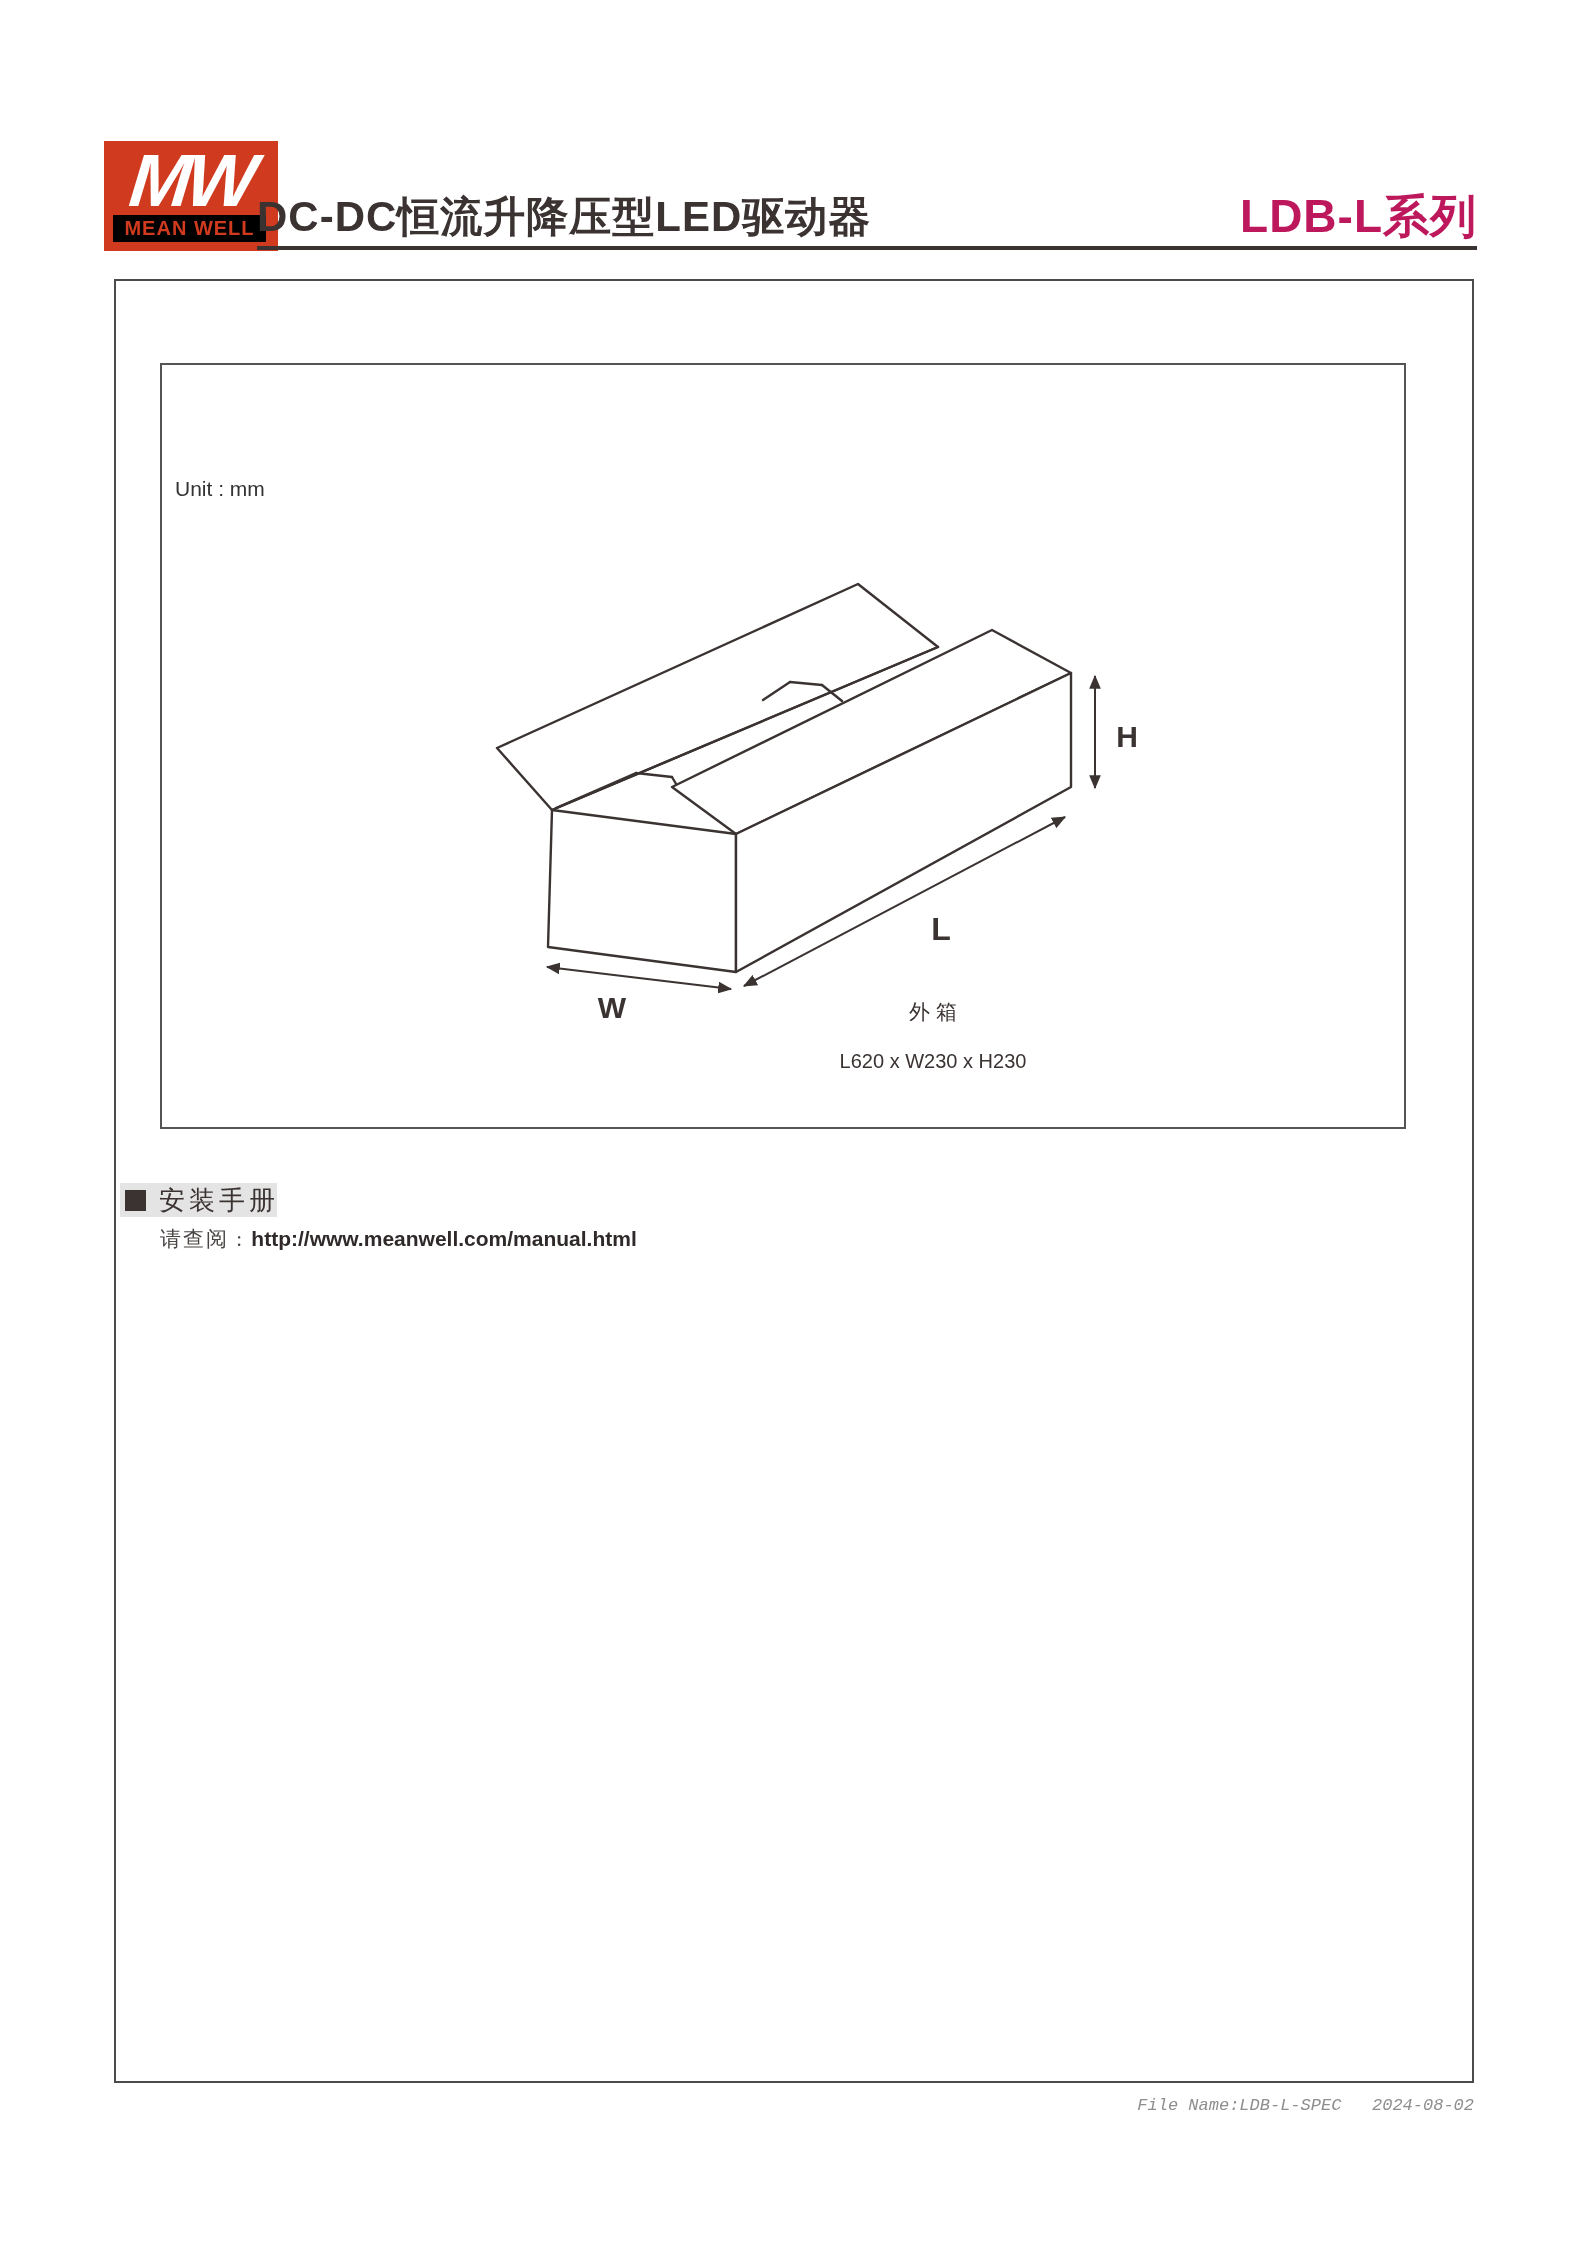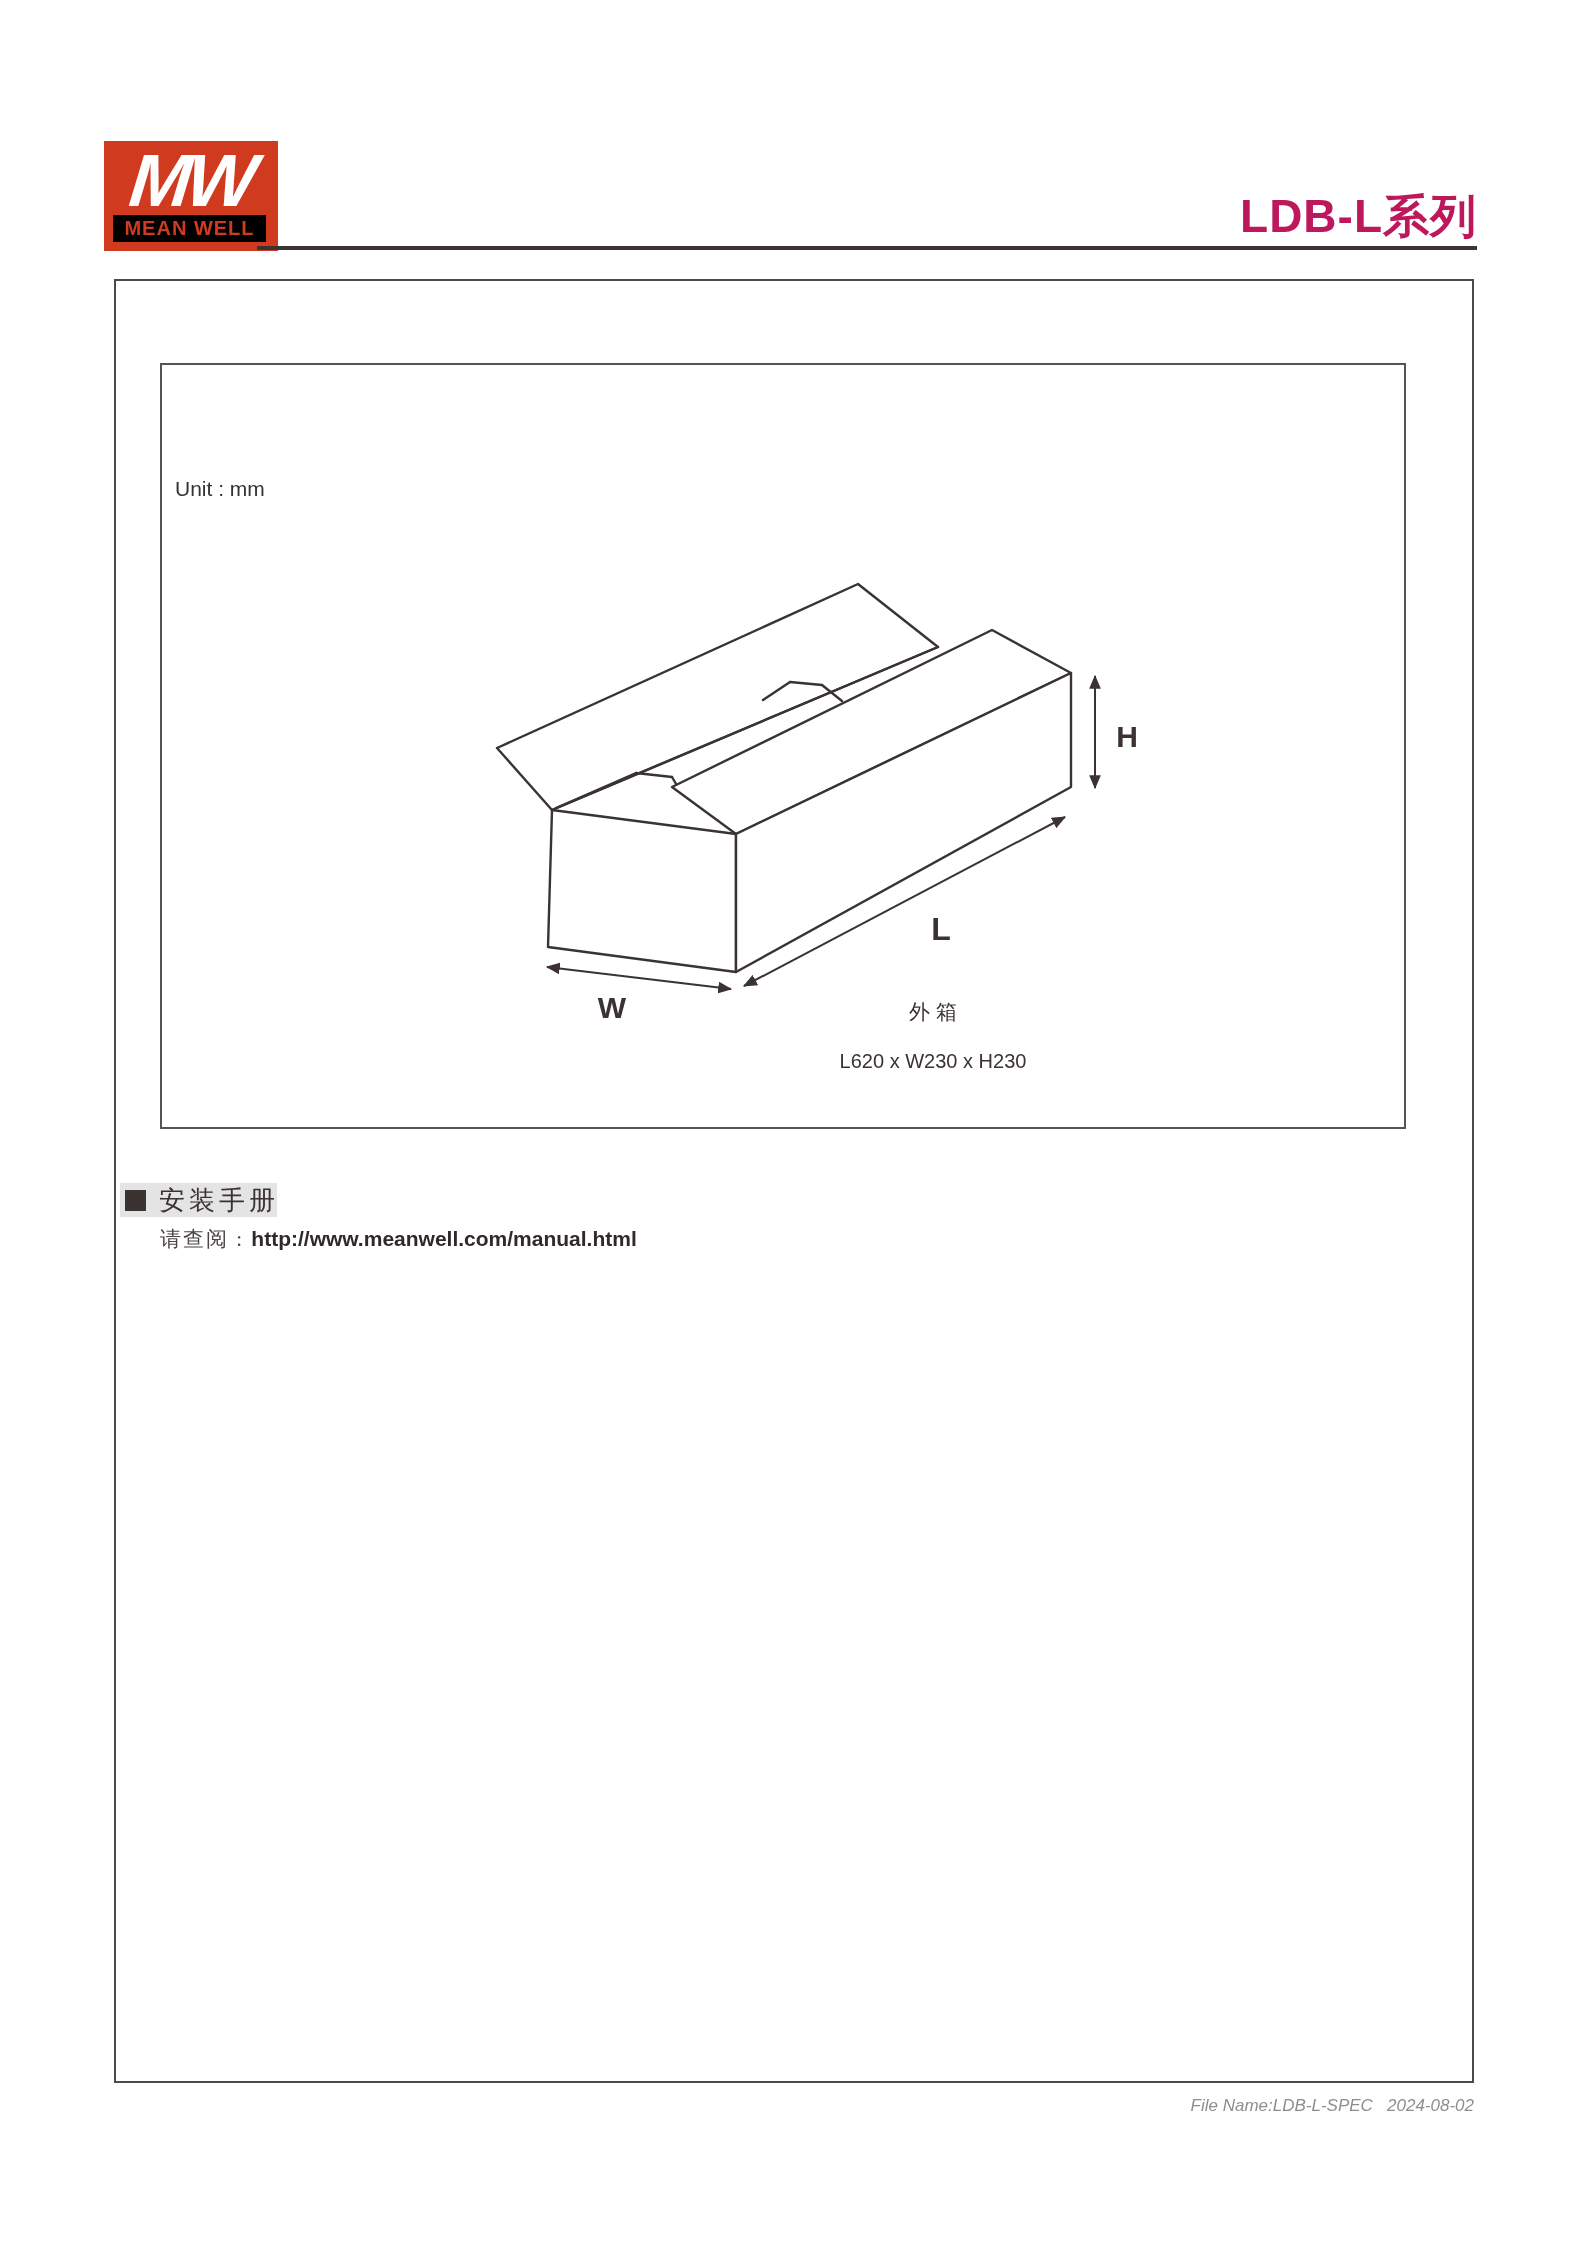--- a/index.html
+++ b/index.html
@@ -145,33 +145,35 @@
   .manual-note .url {
     font-weight: bold; color: #2f2a29;
     font-family: "Liberation Sans", sans-serif;
   }
 
   
   .file-info {
     position: absolute; right: 113px; top: 2096px;
     font-size: 17px; font-style: italic; color: #8f8d8d;
     white-space: pre;
+    font-family: Liberation Mono, monospace;
   }
 </style>
 </head>
 <body>
 
 <div class="page">
 
   <div class="logo">
     <div class="logo-mw">MW</div>
     <div class="logo-band">
       <span class="logo-band-text">MEAN WELL</span>
     </div>
   </div>
+  <div class="page-title">DC-DC恒流升降压型LED驱动器</div>
   <div class="series-name">LDB-L系列</div>
   <div class="header-rule"></div>
 
   <div class="content-frame"></div>
 
   <div class="packaging-panel">
     <div class="unit-label">Unit : mm</div>
   </div>
 
   <svg class="carton-svg" viewBox="0 0 760 520">

